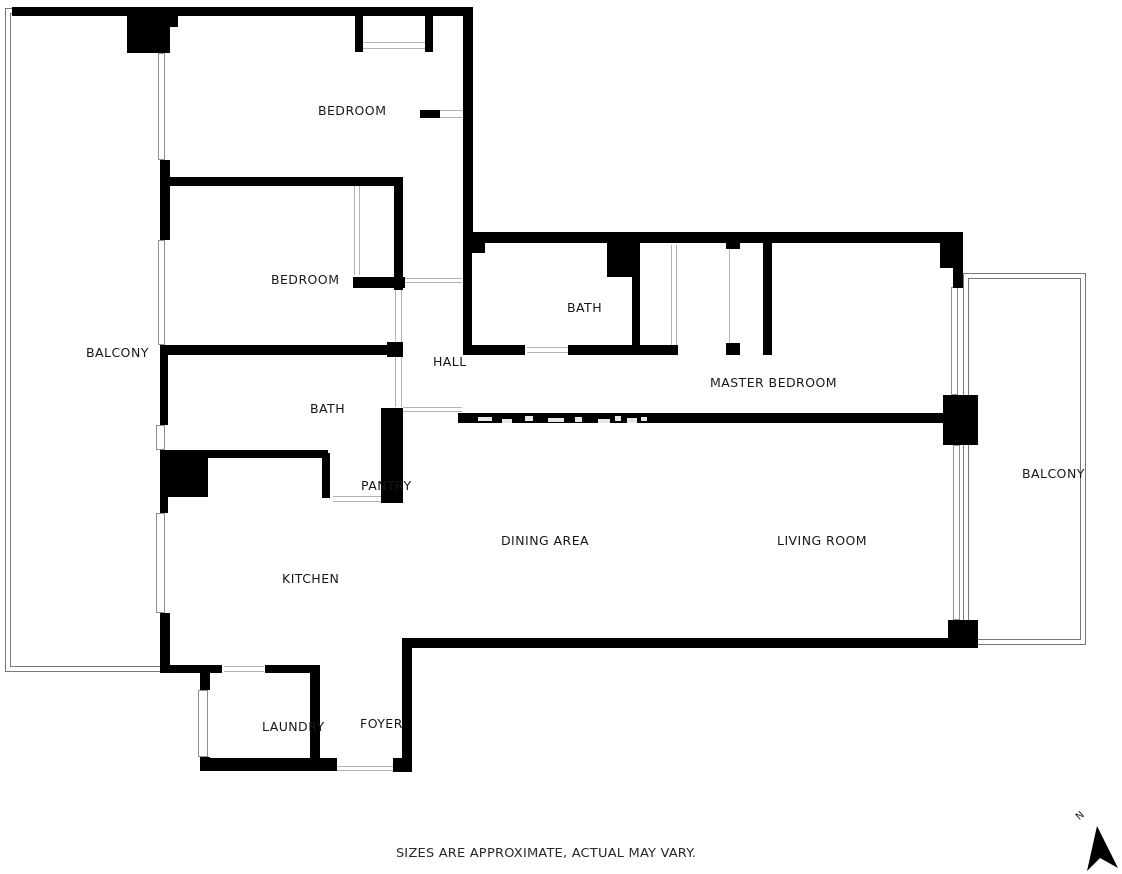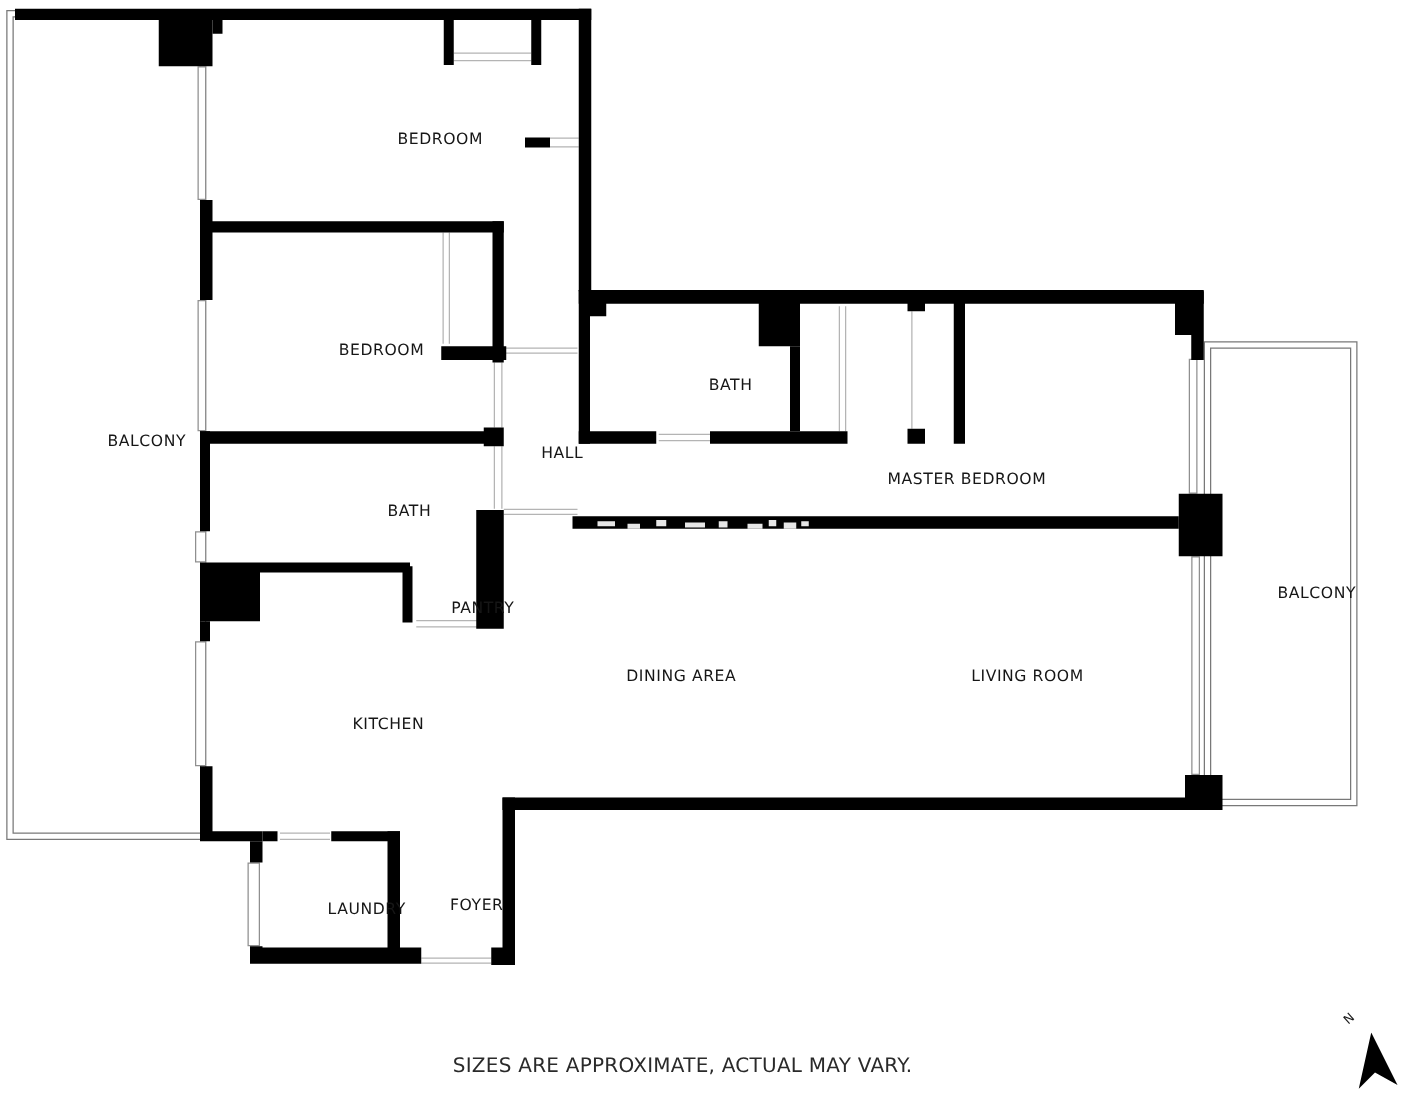--- a/index.html
+++ b/index.html
@@ -11,21 +11,21 @@
   .window{position:absolute;background:#ffffff;border:1px solid #8f8f8f;box-sizing:border-box;}
   .thin-line{position:absolute;background:#b4b4b4;}
   .outline{position:absolute;border:1px solid #787878;box-sizing:border-box;}
   .artifact{position:absolute;background:#ffffff;opacity:.9;}
   .room-label{
     position:absolute;transform:translate(-50%,-50%);
     font-size:12.5px;letter-spacing:.45px;color:#161616;white-space:nowrap;
   }
   .disclaimer{
     position:absolute;left:546px;top:852px;transform:translate(-50%,-50%);
-    font-size:16px;letter-spacing:.2px;color:#2a2a2a;white-space:nowrap;
+    font-size:13px;letter-spacing:.2px;color:#2a2a2a;white-space:nowrap;
   }
   .north{position:absolute;left:1068px;top:806px;width:56px;height:68px;}
   .north-n{
     position:absolute;left:8px;top:4px;font-size:10px;color:#1a1a1a;
     transform:rotate(-42deg);display:inline-block;
   }
   .north-arrow{position:absolute;left:16px;top:20px;}
 </style>
 </head>
 <body>

